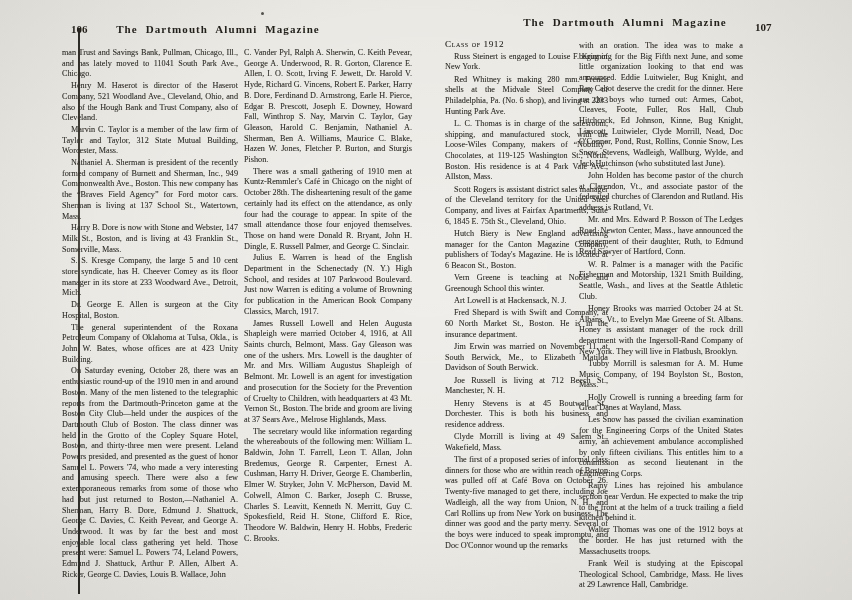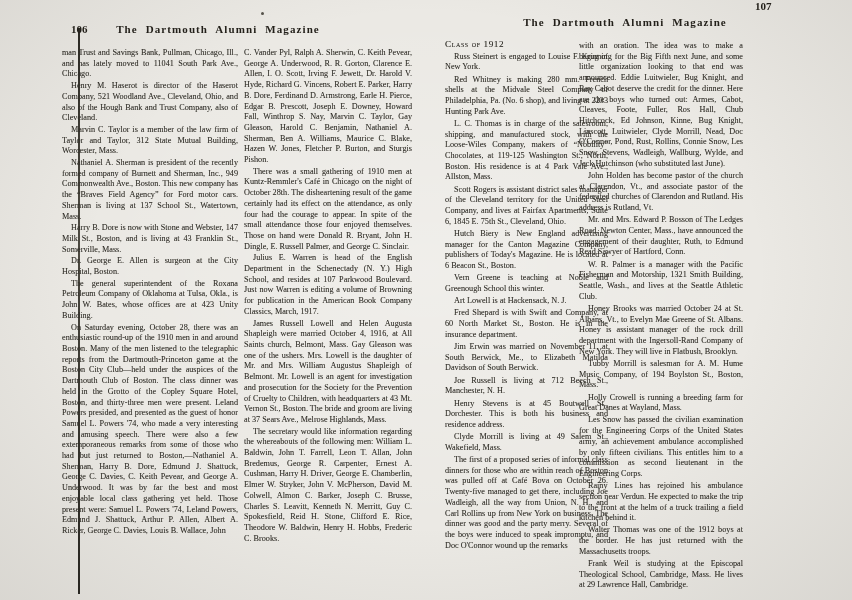--- a/index.html
+++ b/index.html
@@ -49,28 +49,29 @@
 <body>
 
 <div class="vignette"></div>
 <div class="binding-shadow"></div>
 <div class="scan-speck"></div>
 
 <div class="pagenum" style="left:71px;top:23px;">106</div>
 <div class="mag-title" style="left:62px;top:23px;width:312px;">The Dartmouth Alumni Magazine</div>
 
 <div class="mag-title" style="left:460px;top:16px;width:330px;">The Dartmouth Alumni Magazine</div>
-<div class="pagenum" style="left:755px;top:0;">107</div>
+<div class="pagenum" style="left:755px;top:21px;">107</div>
 
 <div class="col cont" style="left:62px;top:48px;width:176px;height:548px;">
     <p>man Trust and Savings Bank, Pullman, Chicago, Ill., and has lately moved to 11041 South Park Ave., Chicago.</p>
     <p>Henry M. Haserot is director of the Haserot Company, 521 Woodland Ave., Cleveland, Ohio, and also of the Hough Bank and Trust Company, also of Cleveland.</p>
     <p>Marvin C. Taylor is a member of the law firm of Taylor and Taylor, 312 State Mutual Building, Worcester, Mass.</p>
     <p>Nathaniel A. Sherman is president of the recently formed company of Burnett and Sherman, Inc., 949 Commonwealth Ave., Boston. This new company has the “Braves Field Agency” for Ford motor cars. Sherman is living at 137 School St., Watertown, Mass.</p>
     <p>Harry B. Dore is now with Stone and Webster, 147 Milk St., Boston, and is living at 43 Franklin St., Somerville, Mass.</p>
+    <p>S. S. Kresge Company, the large 5 and 10 cent store syndicate, has H. Cheever Comey as its floor manager in its store at 233 Woodward Ave., Detroit, Mich.</p>
     <p>Dr. George E. Allen is surgeon at the City Hospital, Boston.</p>
     <p>The general superintendent of the Roxana Petroleum Company of Oklahoma at Tulsa, Okla., is John W. Bates, whose offices are at 423 Unity Building.</p>
     <p>On Saturday evening, October 28, there was an enthusiastic round-up of the 1910 men in and around Boston. Many of the men listened to the telegraphic reports from the Dartmouth-Princeton game at the Boston City Club—held under the auspices of the Dartmouth Club of Boston. The class dinner was held in the Grotto of the Copley Square Hotel, Boston, and thirty-three men were present. Leland Powers presided, and presented as the guest of honor Samuel L. Powers '74, who made a very interesting and amusing speech. There were also a few extemporaneous remarks from some of those who had but just returned to Boston,—Nathaniel A. Sherman, Harry B. Dore, Edmund J. Shattuck, George C. Davies, C. Keith Pevear, and George A. Underwood. It was by far the best and most enjoyable local class gathering yet held. Those present were: Samuel L. Powers '74, Leland Powers, Edmund J. Shattuck, Arthur P. Allen, Albert A. Ricker, George C. Davies, Louis B. Wallace, John</p>
   </div>
 
 <div class="col cont" style="left:244px;top:48px;width:168px;height:548px;">
     <p>C. Vander Pyl, Ralph A. Sherwin, C. Keith Pevear, George A. Underwood, R. R. Gorton, Clarence E. Allen, I. O. Scott, Irving F. Jewett, Dr. Harold V. Hyde, Richard G. Vincens, Robert E. Parker, Harry B. Dore, Ferdinand D. Armstrong, Earle H. Pierce, Edgar B. Prescott, Joseph E. Downey, Howard Fall, Winthrop S. Nay, Marvin C. Taylor, Gay Gleason, Harold C. Benjamin, Nathaniel A. Sherman, Ben A. Williams, Maurice C. Blake, Hazen W. Jones, Fletcher P. Burton, and Sturgis Pishon.</p>
     <p>There was a small gathering of 1910 men at Kuntz-Remmler's Café in Chicago on the night of October 28th. The disheartening result of the game certainly had its effect on the attendance, as only four had the courage to appear. In spite of the small attendance those four enjoyed themselves. Those on hand were Donald R. Bryant, John H. Dingle, E. Russell Palmer, and George C. Sinclair.</p>
     <p>Julius E. Warren is head of the English Department in the Schenectady (N. Y.) High School, and resides at 107 Parkwood Boulevard. Just now Warren is editing a volume of Browning for publication in the American Book Company Classics, March, 1917.</p>
     <p>James Russell Lowell and Helen Augusta Shapleigh were married October 4, 1916, at All Saints church, Belmont, Mass. Gay Gleason was one of the ushers. Mrs. Lowell is the daughter of Mr. and Mrs. William Augustus Shapleigh of Belmont. Mr. Lowell is an agent for investigation and prosecution for the Society for the Prevention of Cruelty to Children, with headquarters at 43 Mt. Vernon St., Boston. The bride and groom are living at 37 Sears Ave., Melrose Highlands, Mass.</p>

